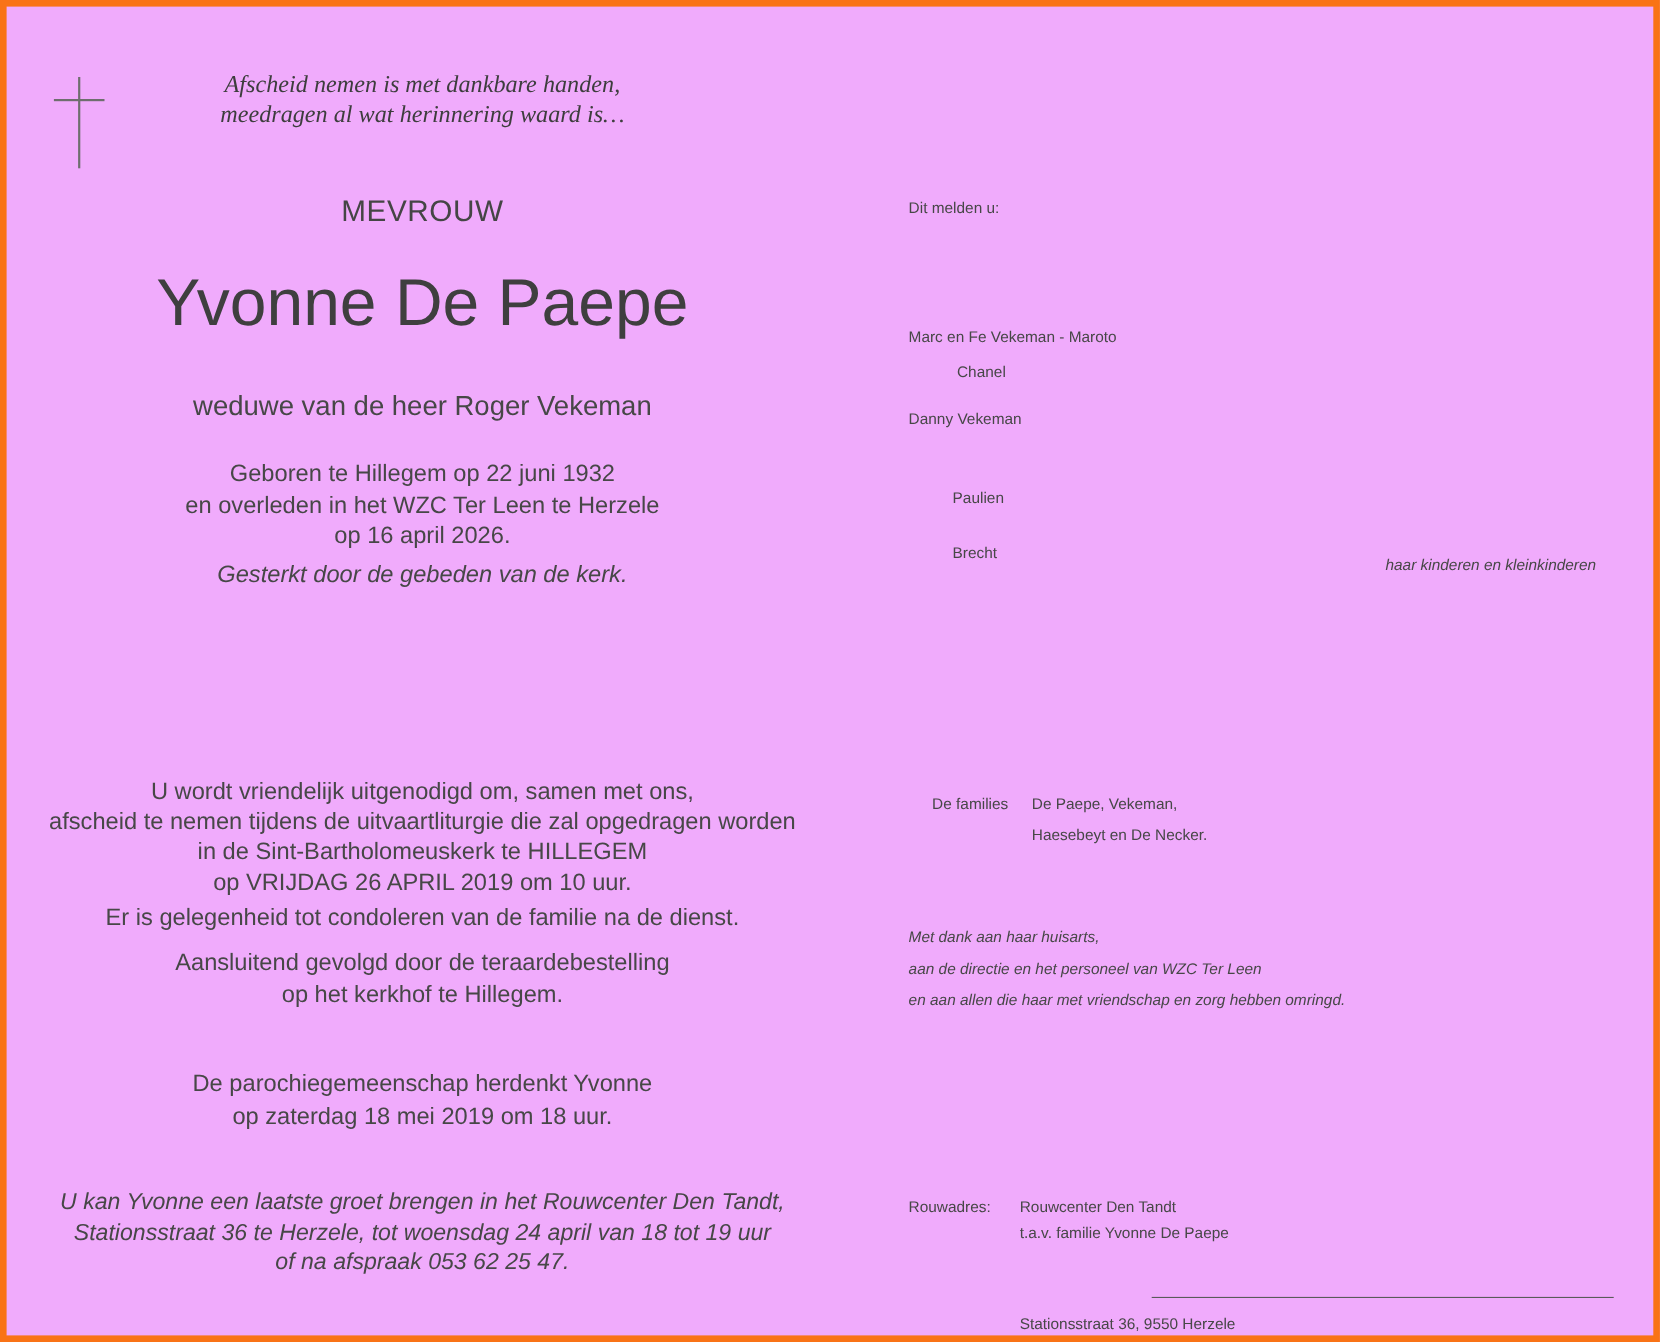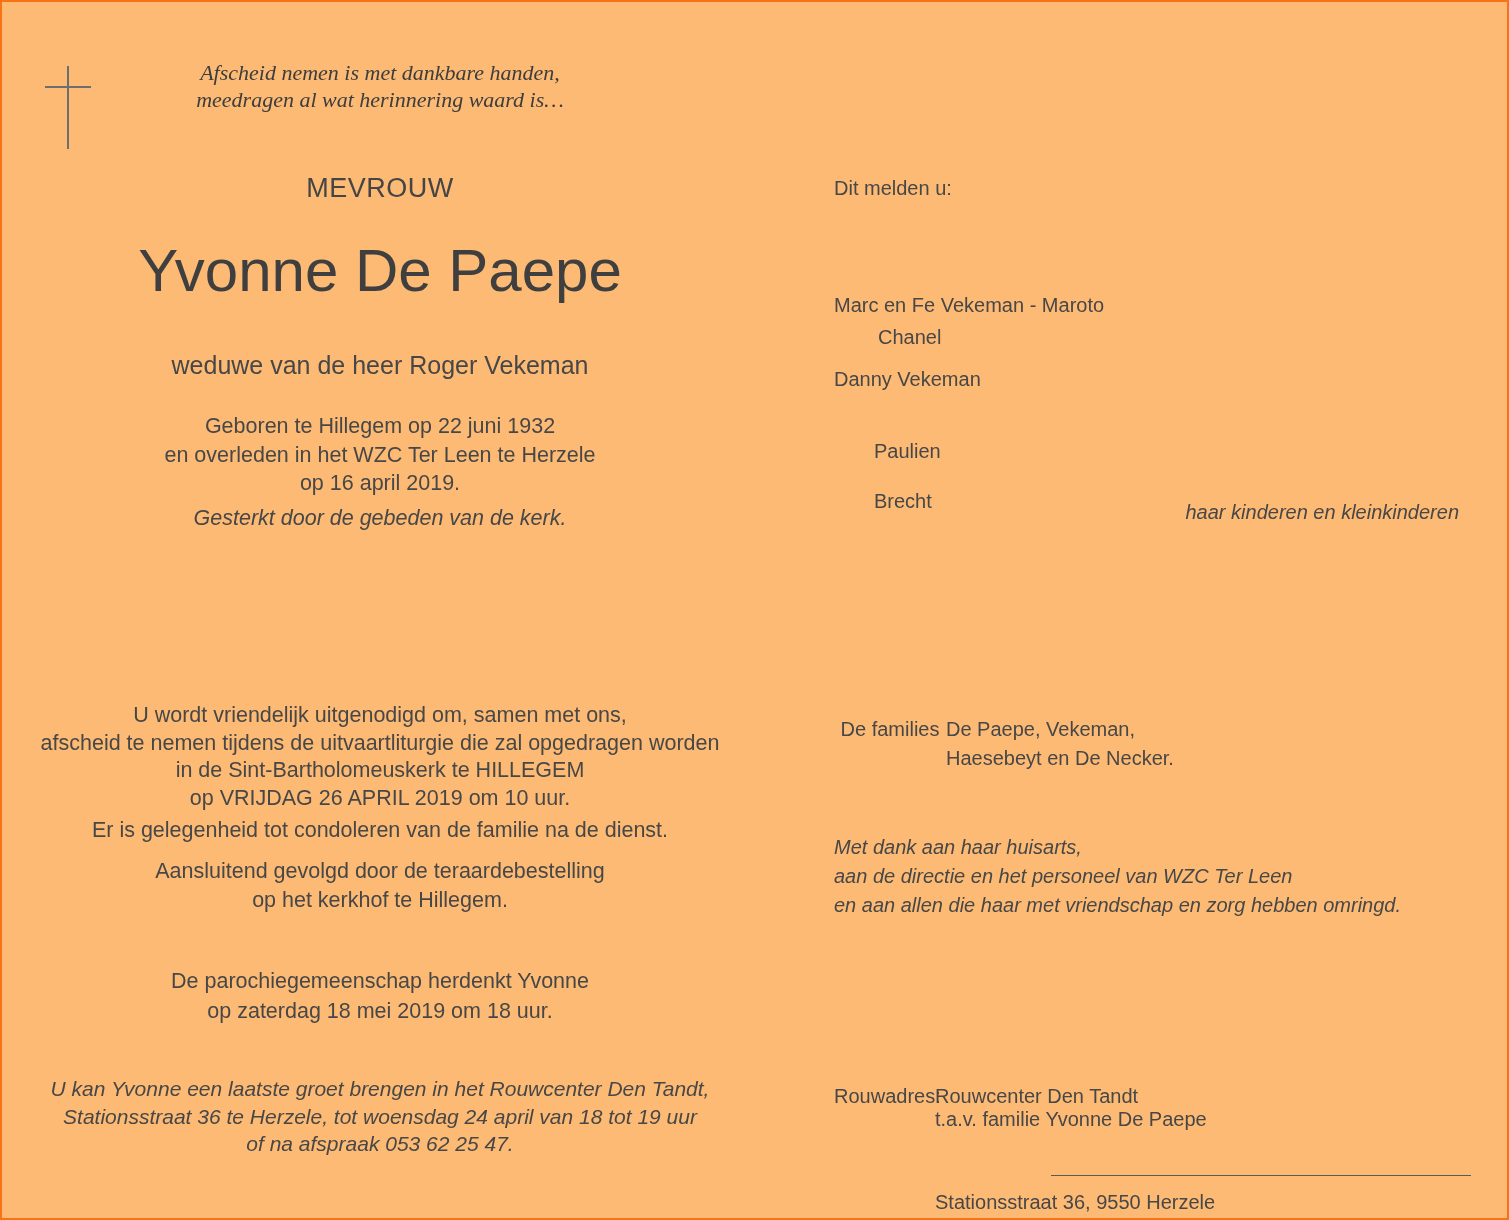--- a/index.html
+++ b/index.html
@@ -1,21 +1,21 @@
 <!DOCTYPE html>
 <html><head>
 <meta charset="utf-8">
 <style>
   html, body { margin: 0; padding: 0; background: #ffffff; }
   .page {
     position: relative;
     width: 1509px;
     height: 1220px;
-    background: #fdba74;
-    border: 2px solid #f97316;
+    background: #f0abfc;
+    border: 6px solid #f97316;
     box-sizing: border-box;
     font-family: "Liberation Sans", sans-serif;
     color: #474747;
     overflow: hidden;
   }
 
   
   .cross { position: absolute; left: 43px; top: 64px; width: 46px; height: 83px; }
   .cross .v { position: absolute; left: 22px; top: 0; width: 2px; height: 83px; background: #6e6e6e; }
   .cross .h { position: absolute; left: 0; top: 20px; width: 46px; height: 2px; background: #6e6e6e; }
@@ -36,21 +36,21 @@
   .relation { top: 349px; font-size: 25px; }
   .life { top: 410px; font-size: 21.5px; line-height: 28.5px; }
   .faith { top: 504px; font-size: 21.5px; font-style: italic; }
   .invitation { top: 700px; font-size: 21.5px; line-height: 27.5px; }
   .condolence { top: 816px; font-size: 21.5px; }
   .burial { top: 855px; font-size: 21.5px; line-height: 28.5px; }
   .memorial { top: 965px; font-size: 21.5px; line-height: 29.5px; }
   .visitation { top: 1073px; font-size: 21px; font-style: italic; line-height: 27.5px; }
 
   
-  .rc { position: absolute; left: 820px; font-size: 20px; white-space: nowrap; margin-left: 12px; }
+  .rc { position: absolute; left: 820px; font-size: 14px; white-space: nowrap; }
   .rc-heading { top: 175px; }
   .fam1 { top: 292px; }
   .fam1-c1 { top: 324px; left: 864px; }
   .fam2 { top: 366px; }
   .fam3 { top: 408px; }
   .fam3-c1 { top: 438px; left: 860px; }
   .fam3-c2 { top: 488px; left: 860px; }
   .closing { top: 499px; width: 625px; text-align: right; font-style: italic; white-space: nowrap; }
 
   .famnote1 { top: 716px; text-align: center; }
@@ -82,21 +82,21 @@
     <div>meedragen al wat herinnering waard is…</div>
   </div>
 
   <div class="lc salutation">MEVROUW</div>
   <div class="lc name">Yvonne De Paepe</div>
   <div class="lc relation">weduwe van de heer Roger Vekeman</div>
 
   <div class="lc life">
     <div>Geboren te Hillegem op 22 juni 1932</div>
     <div>en overleden in het WZC Ter Leen te Herzele</div>
-    <div>op 16 april 2019.</div>
+    <div>op 16 april 2026.</div>
   </div>
 
   <div class="lc faith">Gesterkt door de gebeden van de kerk.</div>
 
   <div class="rc rc-heading">Dit melden u:</div>
   <div class="rc fam1">Marc en Fe Vekeman - Maroto</div>
   <div class="rc fam1-c1">Chanel</div>
   <div class="rc fam2">Danny Vekeman</div>
   <div class="rc fam3-c1">Paulien</div>
   <div class="rc fam3-c2">Brecht</div>

